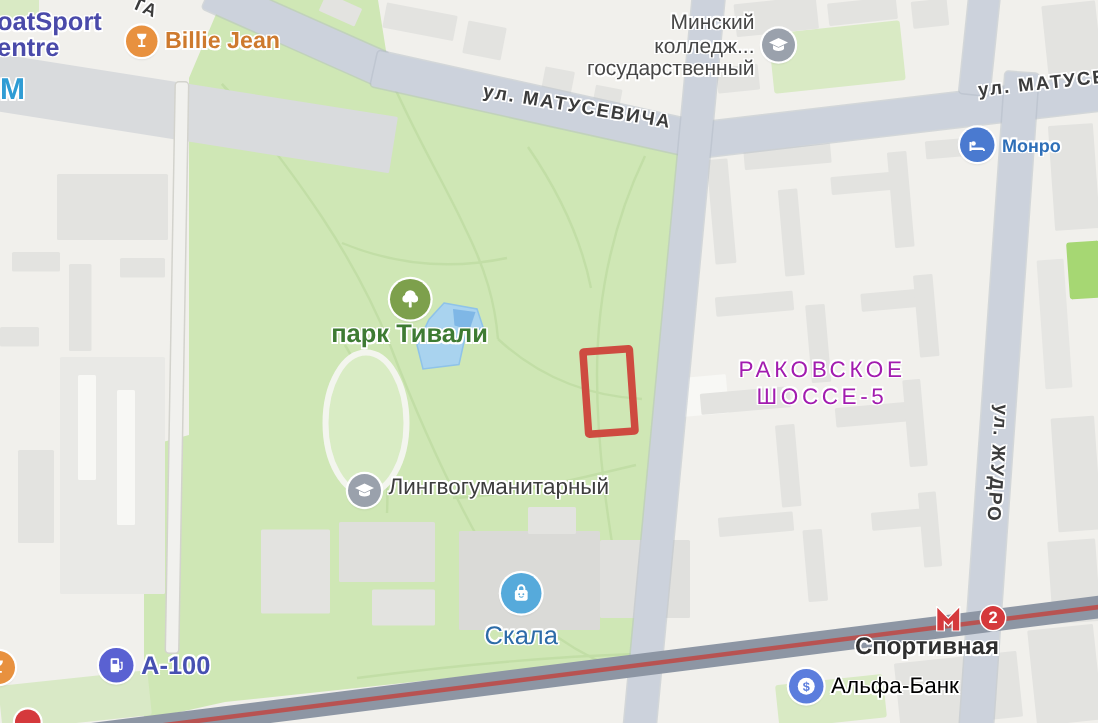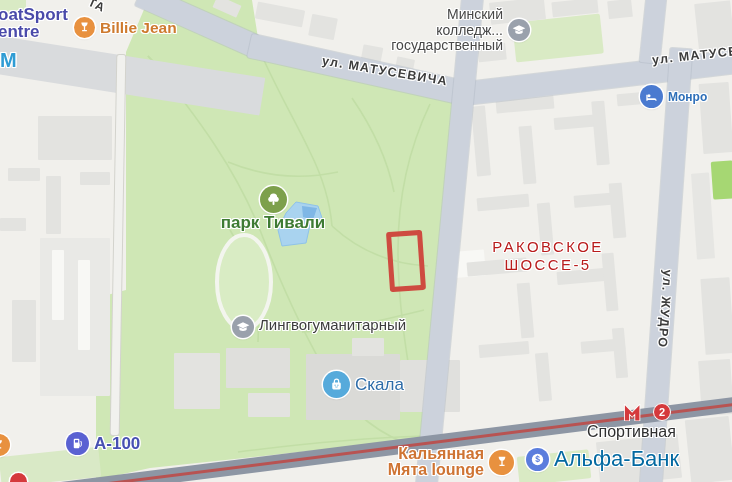--- a/index.html
+++ b/index.html
@@ -19,21 +19,21 @@
         clip-path:polygon(148px 0px,252px 0px,258px 38px,470px 86px,452px 245px,431px 438px,300px 452px,150px 468px,96px 480px,96px 298px,126px 290px,126px 52px);}
   svg.overlay{position:absolute;left:0;top:0;}
   .annot{box-sizing:border-box;border:5px solid #ce4b40;border-radius:3px;background:transparent;}
   .poi{position:absolute;display:flex;align-items:center;gap:5px;white-space:nowrap;}
   .picon{flex:0 0 auto;border-radius:50%;display:flex;align-items:center;justify-content:center;
          box-shadow:0 0 0 1.5px #fff,0 1px 2px rgba(0,0,0,.25);}
   .halo{text-shadow:0 1px 0 #fff,0 -1px 0 #fff,1px 0 0 #fff,-1px 0 0 #fff,
         1px 1px 0 #fff,-1px -1px 0 #fff,1px -1px 0 #fff,-1px 1px 0 #fff;}
   .ptext{font-weight:600;}
   .street{position:absolute;font-size:12.5px;font-weight:700;color:#3c3c3c;letter-spacing:1.3px;white-space:nowrap;}
-  .district{position:absolute;text-align:center;color:#b91c1c;font-size:15px;line-height:18px;
+  .district{position:absolute;text-align:center;color:#a21caf;font-size:15px;line-height:18px;
             font-weight:500;letter-spacing:2.4px;white-space:nowrap;}
   .badge{display:inline-flex;align-items:center;justify-content:center;border-radius:50%;
          background:#d5393c;color:#fff;font-weight:700;border:1.5px solid #fff;}
 </style>
 </head>
 <body>
 
 <div class="map">
 
   <div class="park"></div>
@@ -145,21 +145,21 @@
 
   <div class="poi" style="left:-2px;top:6px;">
     <div class="ptext halo" style="color:#4a4aaa;font-size:17px;line-height:17px;">
       <div>oatSport</div>
       <div>entre</div>
     </div>
   </div>
 
   <div class="poi ptext halo" style="left:0px;top:49px;color:#2f9cd4;font-size:20px;font-weight:700;">М</div>
 
-  <div class="poi" style="left:74px;top:17px;">
+  <div class="poi" style="left:84px;top:17px;">
     <span class="picon" style="width:21px;height:21px;background:#e8913f;">
       <svg width="15" height="15" viewBox="0 0 24 24">
           <path d="M7 4h10c0 3.6-1.9 5.6-4 6.2V16h2.8v2H8.2v-2H11v-5.8C8.9 9.6 7 7.6 7 4z" fill="#fff"></path>
         </svg>
     </span>
     <span class="ptext halo" style="color:#ce7a2e;font-size:15.5px;">Billie Jean</span>
   </div>
 
   <div class="poi" style="left:375px;top:7px;">
     <div class="ptext halo" style="width:128px;text-align:right;color:#474747;font-size:14px;line-height:15.5px;font-weight:500;">
@@ -203,21 +203,21 @@
       <svg width="16" height="16" viewBox="0 0 24 24" fill="#fff">
           <path d="M12 5 2.5 9.5 12 14l9.5-4.5z"></path>
           <path d="M6.5 12.2v3.6c0 1.1 2.5 2.2 5.5 2.2s5.5-1.1 5.5-2.2v-3.6L12 14.8z"></path>
         </svg>
     </span>
     <div class="ptext halo" style="color:#3d3d3d;font-size:15px;line-height:17.5px;font-weight:500;">
       <div>Лингвогуманитарный</div>
     </div>
   </div>
 
-  <div class="poi" style="left:323px;top:371px;">
+  <div class="poi" style="left:323px;top:382px;flex-direction:column;">
     <span class="picon" style="width:27px;height:27px;background:#56aadb;">
       <svg width="17" height="17" viewBox="0 0 24 24">
           <path d="M9 10V7.5a3 3 0 0 1 6 0V10" stroke="#fff" stroke-width="1.8" fill="none"></path>
           <rect x="6" y="9" width="12" height="10" rx="2" fill="#fff"></rect>
           <circle cx="10" cy="13" r="0.9" fill="#56aadb"></circle>
           <circle cx="14" cy="13" r="0.9" fill="#56aadb"></circle>
           <path d="M10 15c1.2 1 2.8 1 4 0" stroke="#56aadb" stroke-width="1" fill="none"></path>
         </svg>
     </span>
     <span class="ptext halo" style="color:#2d6ca8;font-size:17px;font-weight:500;">Скала</span>
@@ -227,51 +227,40 @@
     <span class="picon" style="width:23px;height:23px;background:#5a61d2;">
       <svg width="15" height="15" viewBox="0 0 24 24">
           <rect x="6" y="4.5" width="9" height="15" rx="1.5" fill="#fff"></rect>
           <rect x="8" y="6.5" width="5" height="4" fill="#5a61d2"></rect>
           <path d="M16.5 9h1.6v5.8a1.7 1.7 0 0 1-3.4 0V12" stroke="#fff" stroke-width="1.5" fill="none"></path>
         </svg>
     </span>
     <span class="ptext halo" style="color:#4750b2;font-size:17px;">А-100</span>
   </div>
 
-  <div class="poi" style="left:364px;top:446px;">
-    <div class="ptext halo" style="width:120px;text-align:right;color:#cf7433;font-size:16px;line-height:16px;">
-      <div>Кальянная</div>
-      <div>Мята lounge</div>
-    </div>
-    <span class="picon" style="width:25px;height:25px;background:#e8913f;">
-      <svg width="16" height="16" viewBox="0 0 24 24">
-          <path d="M7 4h10c0 3.6-1.9 5.6-4 6.2V16h2.8v2H8.2v-2H11v-5.8C8.9 9.6 7 7.6 7 4z" fill="#fff"></path>
-        </svg>
-    </span>
-  </div>
 
   <div class="poi" style="left:526px;top:446px;">
     <span class="picon" style="width:23px;height:23px;background:#5b7ddd;">
       <svg width="17" height="17" viewBox="0 0 24 24">
           <circle cx="12" cy="12" r="8" fill="#fff"></circle>
           <text x="12" y="16.2" font-size="12" font-weight="bold" fill="#5b7ddd" text-anchor="middle" font-family="Liberation Sans, sans-serif">$</text>
         </svg>
     </span>
-    <span class="ptext halo" style="color:#0369a1;font-size:22px;font-weight:500;">Альфа-Банк</span>
+    <span class="ptext halo" style="color:#000000;font-size:15px;font-weight:500;">Альфа-Банк</span>
   </div>
 
   <div class="poi" style="left:622px;top:403px;gap:7px;">
     <span style="display:flex;">
       <svg width="24" height="17" viewBox="0 0 18 14">
           <path d="M1.5 13.5V1l6 6.2L13.5 1v12.5H10V7.8L7.5 10.4 5 7.8v5.7z" fill="#d5393c" stroke="#fff" stroke-width="1.4" paint-order="stroke"></path>
         </svg>
     </span>
     <span class="badge" style="width:16px;height:16px;font-size:11px;">2</span>
   </div>
-  <div class="poi ptext halo" style="left:587px;top:423px;color:#2f2f2f;font-size:16px;font-weight:400;">Спортивная</div>
+  <div class="poi ptext halo" style="left:570px;top:423px;color:#2f2f2f;font-size:16px;font-weight:700;">Спортивная</div>
 
   <div class="picon" style="position:absolute;left:-12px;top:434px;width:22px;height:22px;background:#e8913f;">
     <svg width="14" height="14" viewBox="0 0 24 24">
         <path d="M7 4h10c0 3.6-1.9 5.6-4 6.2V16h2.8v2H8.2v-2H11v-5.8C8.9 9.6 7 7.6 7 4z" fill="#fff"></path>
       </svg>
   </div>
   <div class="picon" style="position:absolute;left:10px;top:473px;width:17px;height:17px;background:#d5393c;"></div>
 
 </div>
 

